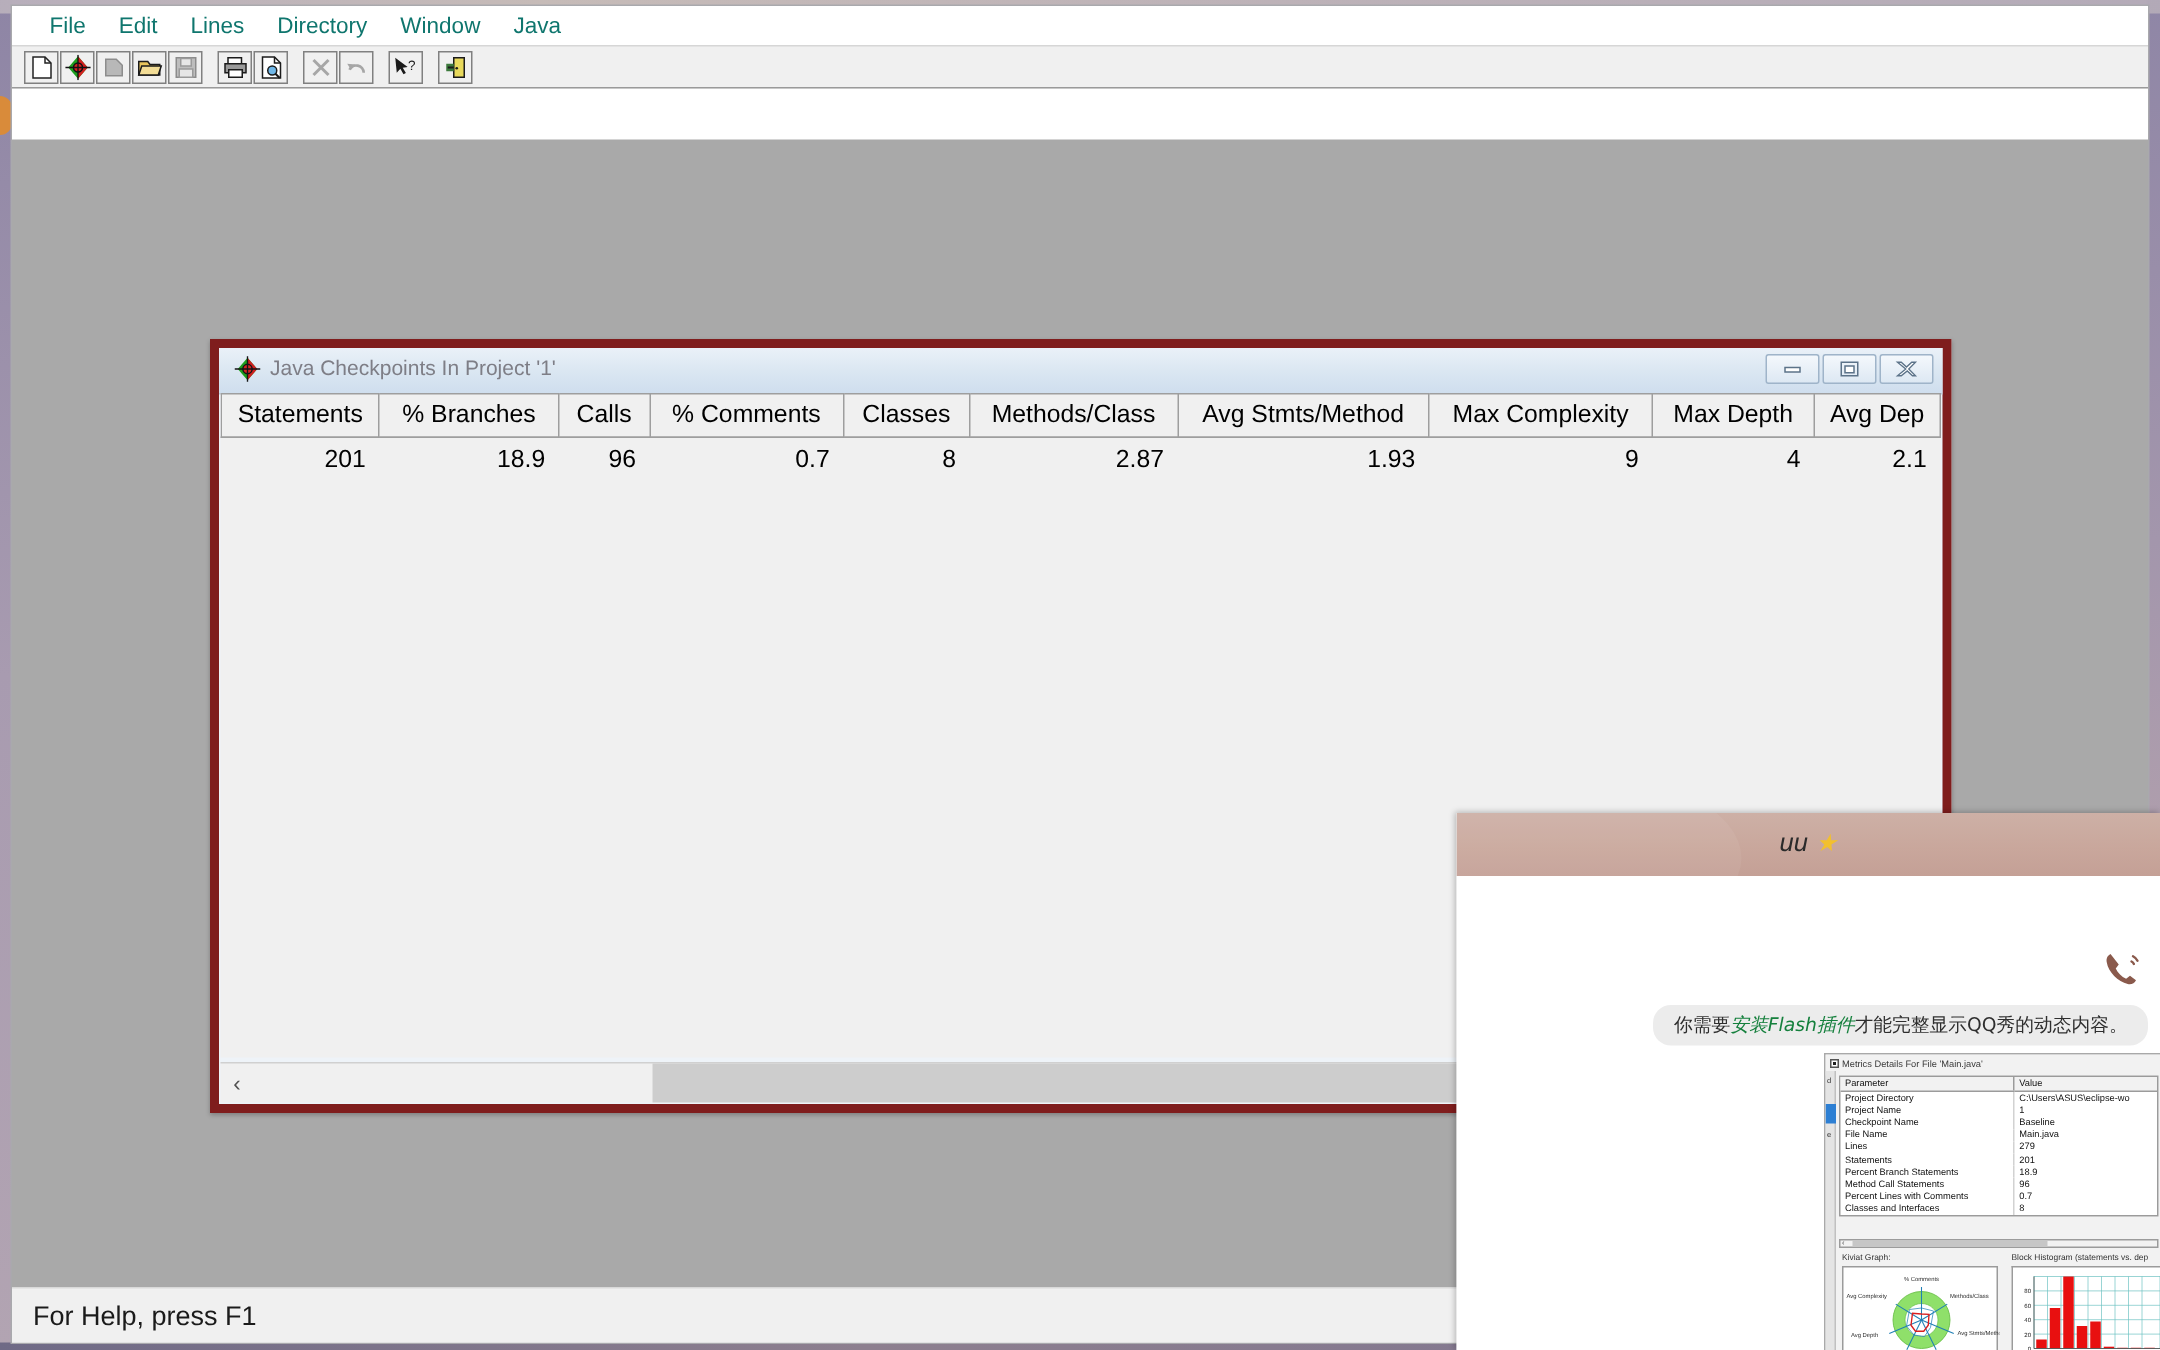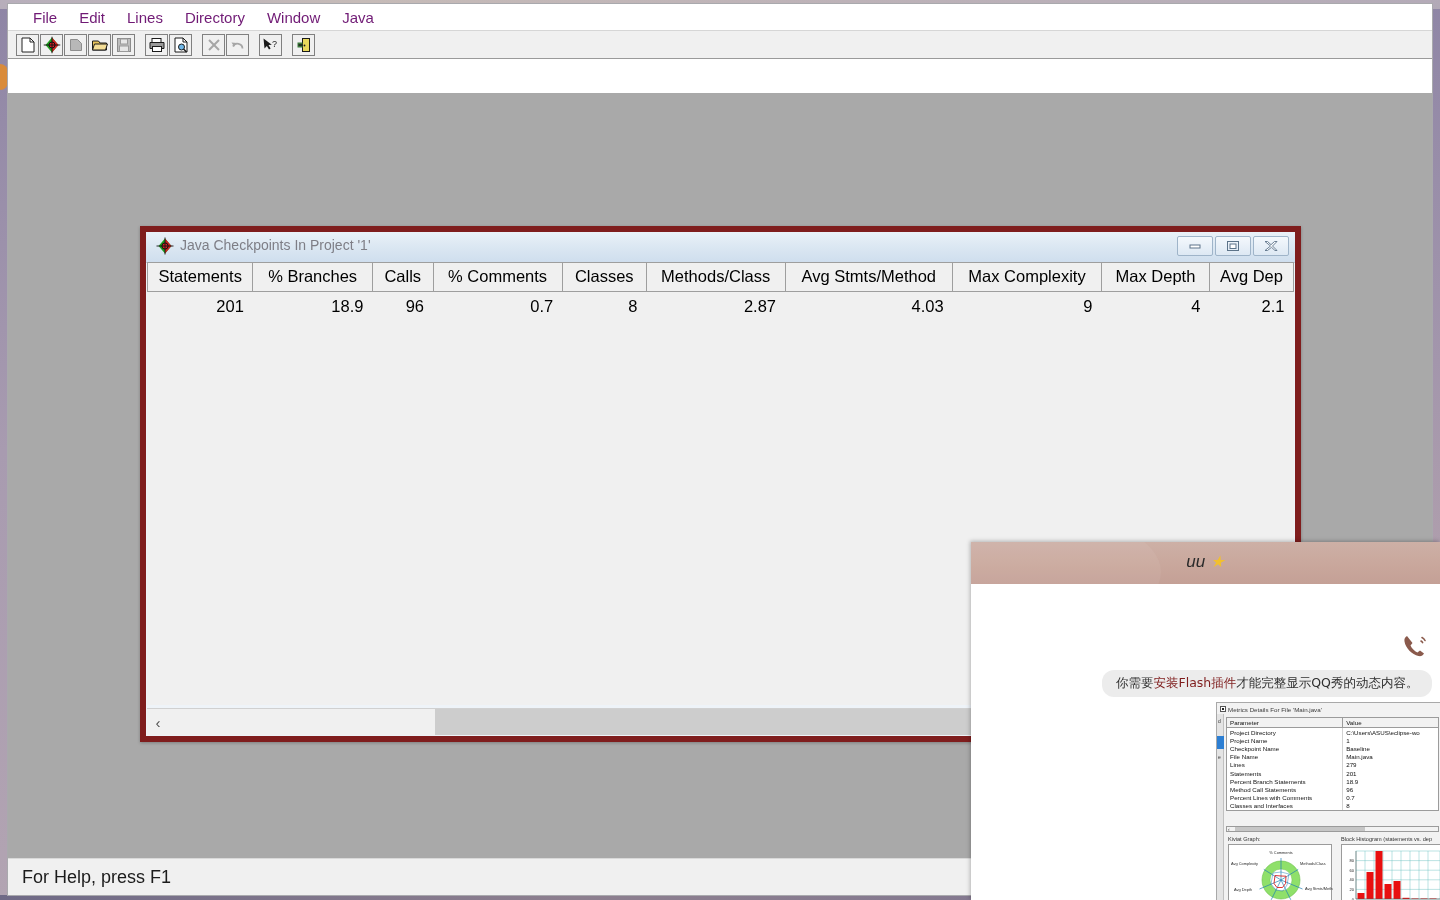--- a/index.html
+++ b/index.html
@@ -60,21 +60,21 @@
   #btn-min{right:144px;}
   #btn-max{right:88px;}
   #btn-close{right:30px;}
 
   
   #menubar{
     height:26px;background:#ffffff;padding-left:14px;display:flex;align-items:center;
     gap:0px;
   }
   #menubar .menu-item{
-    font-size:15px;color:#701a75;padding:2px 11px;cursor:default;
+    font-size:15px;color:#0f766e;padding:2px 11px;cursor:default;
   }
 
   
   #toolbar{
     height:27px;background:#f0f0f0;border-top:1px solid #d6d6d6;
     border-bottom:1px solid #9a9a9a;
     display:flex;align-items:center;padding-left:8px;gap:0px;
   }
   .tb-btn{
     width:23px;height:22px;margin-right:1px;
@@ -192,21 +192,21 @@
   }
   #qq-call-icon{
     position:absolute;right:6px;top:48px;width:34px;height:34px;
   }
   #qq-bubble{
     position:absolute;left:131px;top:86px;
     background:#ececec;border-radius:12px;
     padding:5px 14px;font-size:12.5px;color:#2e2e2e;white-space:nowrap;
     font-family:"DejaVu Sans","Liberation Sans",sans-serif;
   }
-  #qq-bubble .lnk{color:#7f1d1d;}
+  #qq-bubble .lnk{color:#15803d;font-style:italic;}
 
   
   #thumb{
     position:absolute;left:245px;top:118px;width:224px;height:240px;
     background:#f2f2f2;
     border:1px solid #a9a9a9;border-right:none;border-bottom:none;
     box-sizing:border-box;
     overflow:hidden;
     font-family:"Liberation Sans",sans-serif;
   }
@@ -456,21 +456,21 @@
             </tr>
           </thead>
           <tbody>
             <tr>
               <td>201</td>
               <td>18.9</td>
               <td>96</td>
               <td>0.7</td>
               <td>8</td>
               <td>2.87</td>
-              <td>4.03</td>
+              <td>1.93</td>
               <td>9</td>
               <td>4</td>
               <td>2.1</td>
             </tr>
           </tbody>
         </table>
       </div>
 
       <div id="child-hscroll">
         <div id="hs-left">‹</div>

